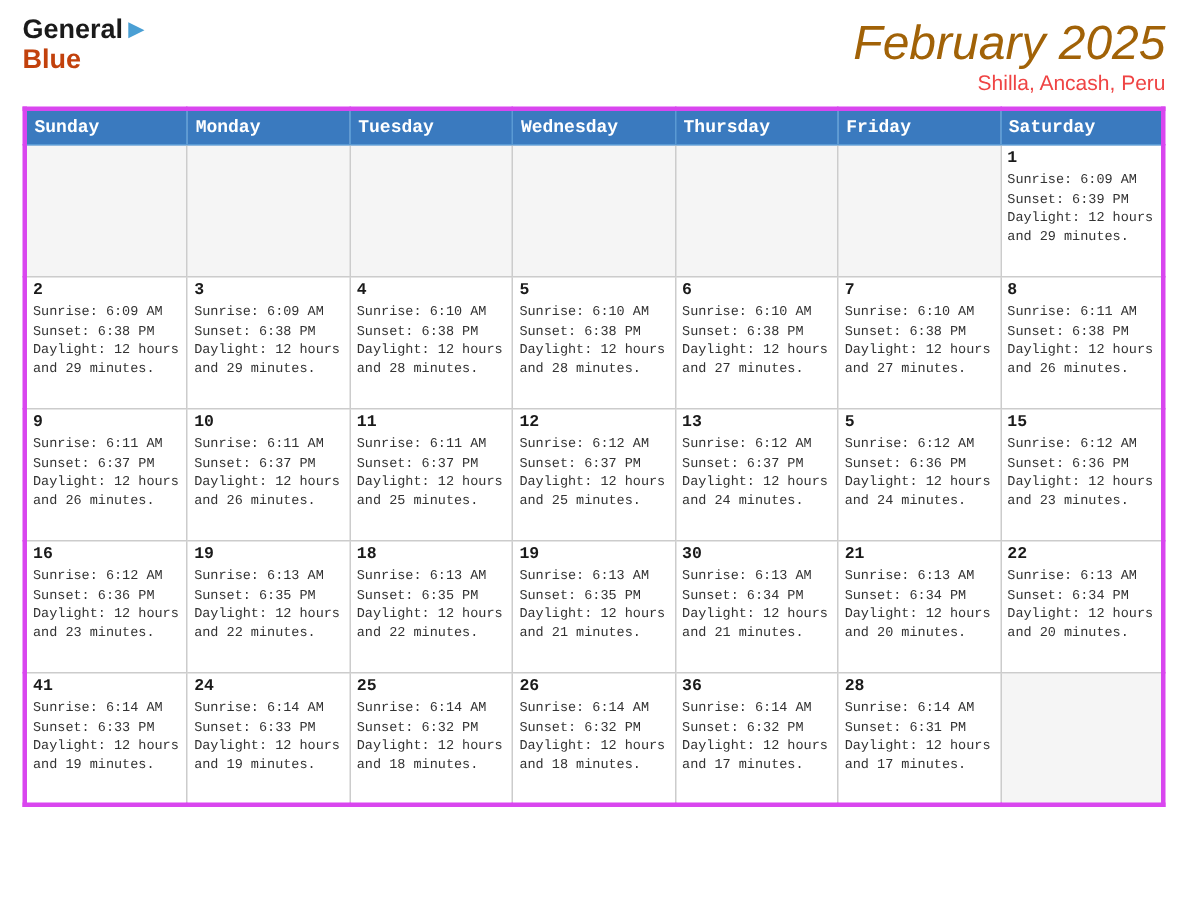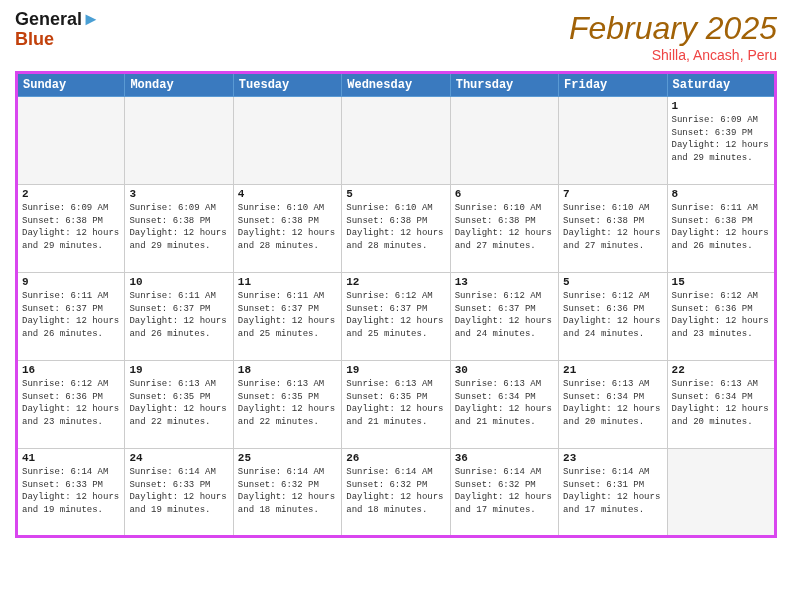--- a/index.html
+++ b/index.html
@@ -308,21 +308,21 @@
 and 18 minutes.</div>
           </td>
           <td>
             <div class="day-num">36</div>
             <div class="day-info" style="white-space: pre-line;">Sunrise: 6:14 AM
 Sunset: 6:32 PM
 Daylight: 12 hours
 and 17 minutes.</div>
           </td>
           <td>
-            <div class="day-num">23</div>
+            <div class="day-num">28</div>
             <div class="day-info" style="white-space: pre-line;">Sunrise: 6:14 AM
 Sunset: 6:31 PM
 Daylight: 12 hours
 and 17 minutes.</div>
           </td>
           <td class="empty"></td>
         </tr>
       </tbody>
   </table>
 </div>

